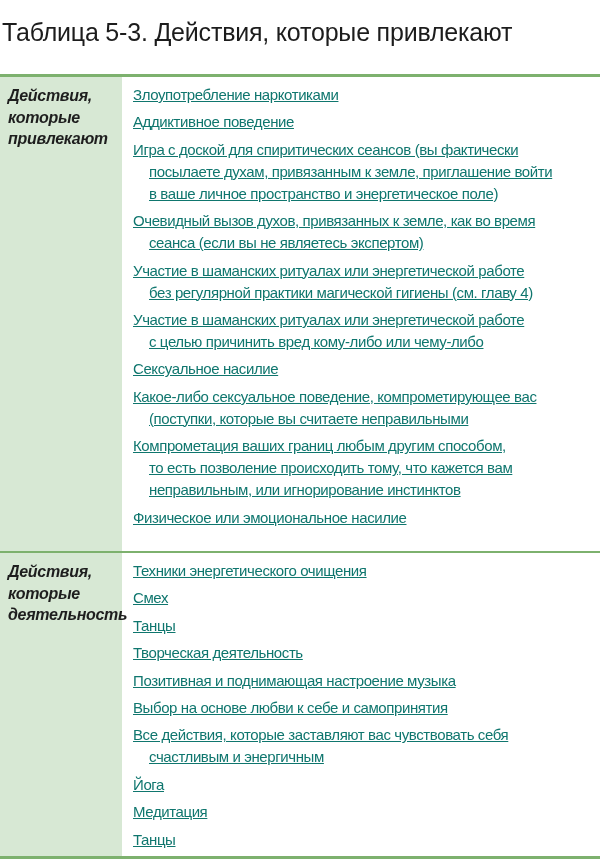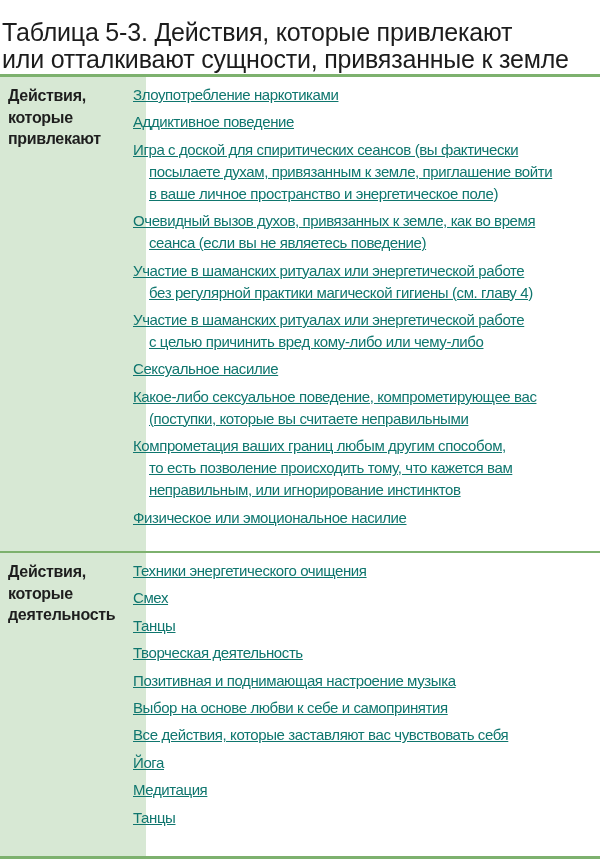--- a/index.html
+++ b/index.html
@@ -14,22 +14,23 @@
     font-size: 25px; line-height: 27px; font-weight: normal;
     color: #1c1c1c; letter-spacing: -0.2px;
   }
   .title span { display: block; white-space: nowrap; }
   .table {
     position: absolute; left: 0; top: 74px; width: 600px; height: 786px;
   }
   .rule { position: absolute; left: 0; width: 600px; height: 3px; background: #7db16e; }
   .section { position: absolute; left: 0; width: 600px; }
   .label-cell {
-    position: absolute; left: 0; top: 0; bottom: 0; width: 146px;
+    position: absolute; left: 0; top: 0; bottom: 0; width: 122px;
     background: #d7e8d4;
+    font-style: italic;
   }
   .label-text {
     position: absolute; left: 8px; top: 8px; width: 112px;
     font-size: 16px; line-height: 21.5px; font-weight: bold; color: #1e1e1e;
     letter-spacing: -0.3px;
   }
   .label-text span { display: block; }
   .items {
     position: absolute; left: 133px; top: 7px; width: 462px;
     list-style: none; margin: 0; padding: 0;
@@ -39,21 +40,20 @@
     margin-bottom: 5.4px; color: #0f766e; text-decoration: underline;
   }
   .items li span { display: block; white-space: nowrap; }
   .items li span.cont { padding-left: 16px; }
 </style>
 </head>
 <body>
 
 <h1 class="title">
   <span>Таблица 5-3. Действия, которые привлекают</span>
-  <span>или отталкивают сущности, привязанные к земле</span>
 </h1>
 
 <div class="table">
   <div class="rule" style="top:0;"></div>
 
   <div class="section" style="top:3px; height:474px;">
     <div class="label-cell">
       <div class="label-text">
         <span>Действия,</span>
         <span>которые</span>
@@ -67,21 +67,21 @@
       <li>
           <span>Аддиктивное поведение</span>
         </li>
       <li>
           <span>Игра с доской для спиритических сеансов (вы фактически</span>
           <span class="cont">посылаете духам, привязанным к земле, приглашение войти</span>
           <span class="cont">в ваше личное пространство и энергетическое поле)</span>
         </li>
       <li>
           <span>Очевидный вызов духов, привязанных к земле, как во время</span>
-          <span class="cont">сеанса (если вы не являетесь поведение)</span>
+          <span class="cont">сеанса (если вы не являетесь экспертом)</span>
         </li>
       <li>
           <span>Участие в шаманских ритуалах или энергетической работе</span>
           <span class="cont">без регулярной практики магической гигиены (см. главу 4)</span>
         </li>
       <li>
           <span>Участие в шаманских ритуалах или энергетической работе</span>
           <span class="cont">с целью причинить вред кому-либо или чему-либо</span>
         </li>
       <li>
@@ -126,20 +126,21 @@
           <span>Творческая деятельность</span>
         </li>
       <li>
           <span>Позитивная и поднимающая настроение музыка</span>
         </li>
       <li>
           <span>Выбор на основе любви к себе и самопринятия</span>
         </li>
       <li>
           <span>Все действия, которые заставляют вас чувствовать себя</span>
+          <span class="cont">счастливым и энергичным</span>
         </li>
       <li>
           <span>Йога</span>
         </li>
       <li>
           <span>Медитация</span>
         </li>
       <li>
           <span>Танцы</span>
         </li>

